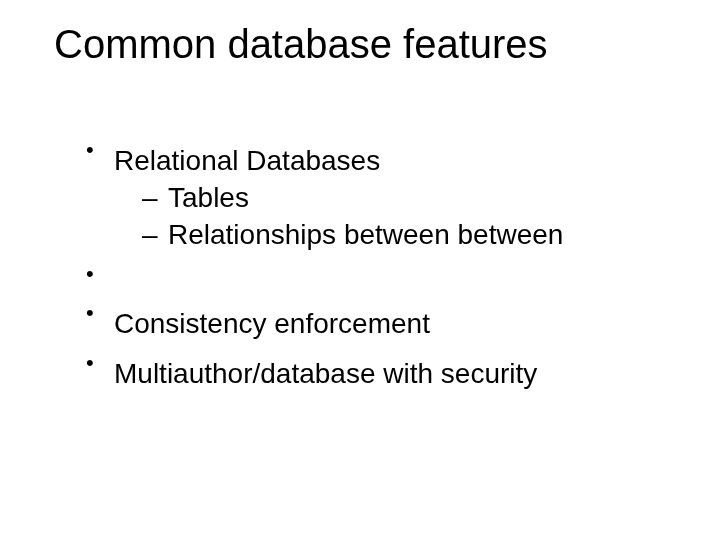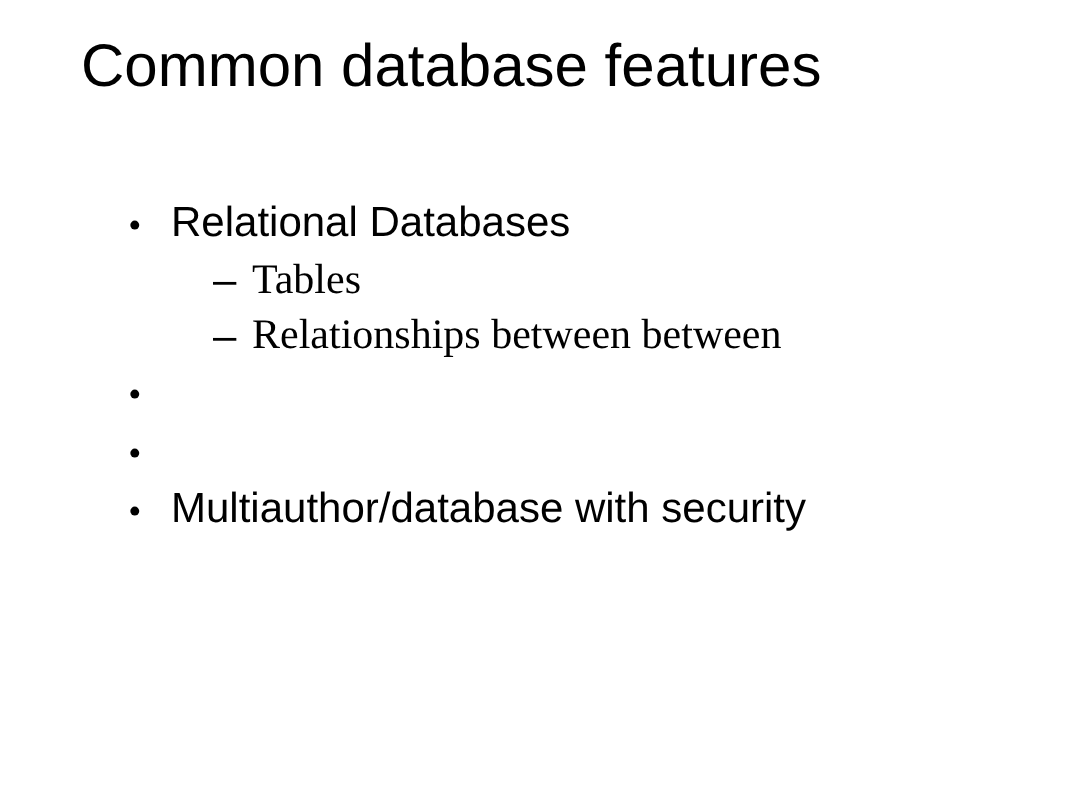--- a/index.html
+++ b/index.html
@@ -41,36 +41,36 @@
   }
   .lvl1 .bullet {
     width: 34px;
     flex: 0 0 34px;
     text-align: left;
     padding-left: 6px;
     box-sizing: border-box;
   }
   .lvl1 .text {
     flex: 1;
+    margin-top: 13px;
   }
   .lvl2 {
     display: flex;
     flex-direction: row;
     align-items: flex-start;
     margin-left: 62px;
     margin-bottom: 2px;
   }
   .lvl2 .dash {
     width: 26px;
     flex: 0 0 26px;
     font-weight: 400;
   }
   .lvl2 .text {
     flex: 1;
-    font-family: Liberation Serif, serif;
   }
   .bullet-dot {
     font-size: 22px;
     line-height: 34px;
   }
   .dash-mark {
     font-size: 28px;
     line-height: 34px;
   }
 </style>
@@ -97,20 +97,21 @@
       <div class="dash"><span class="dash-mark">–</span></div>
       <div class="text">Relationships between between</div>
     </div>
 
     <div class="lvl1">
       <div class="bullet"><span class="bullet-dot">•</span></div>
     </div>
 
     <div class="lvl1">
       <div class="bullet"><span class="bullet-dot">•</span></div>
+      <div class="text">Consistency enforcement</div>
     </div>
 
     <div class="lvl1">
       <div class="bullet"><span class="bullet-dot">•</span></div>
       <div class="text">Multiauthor/database with security</div>
     </div>
 
   </div>
 </div>
 

